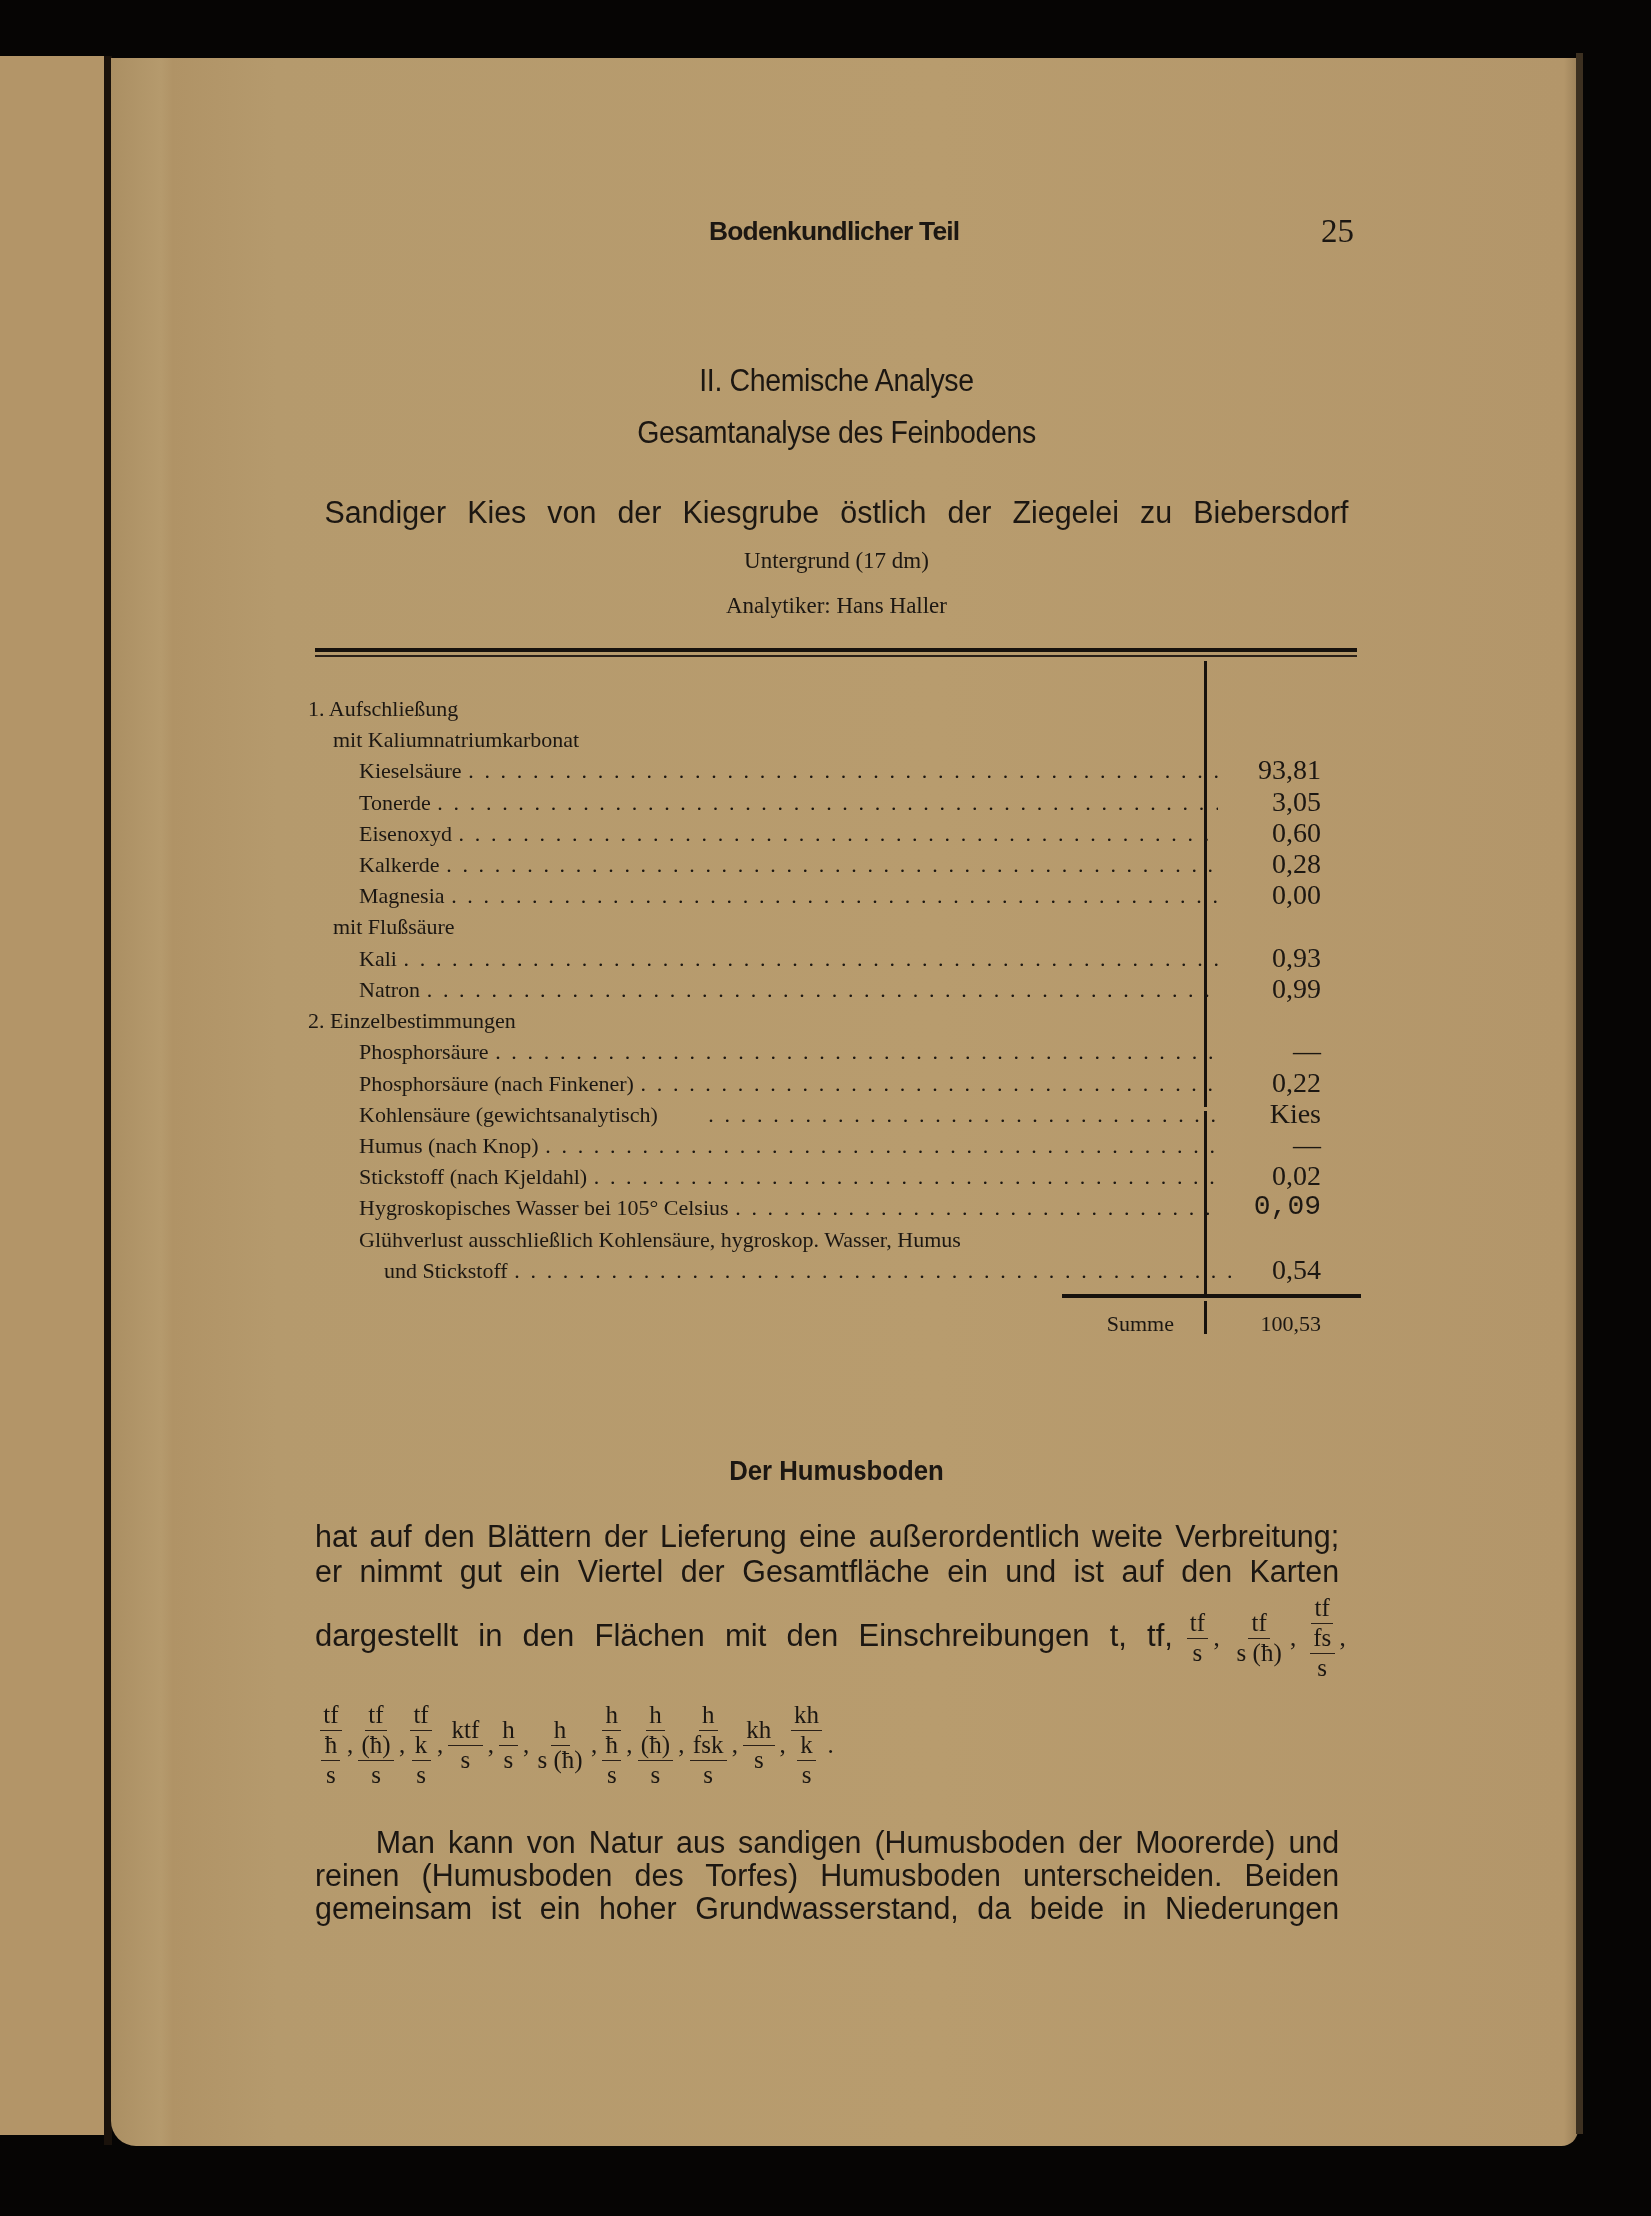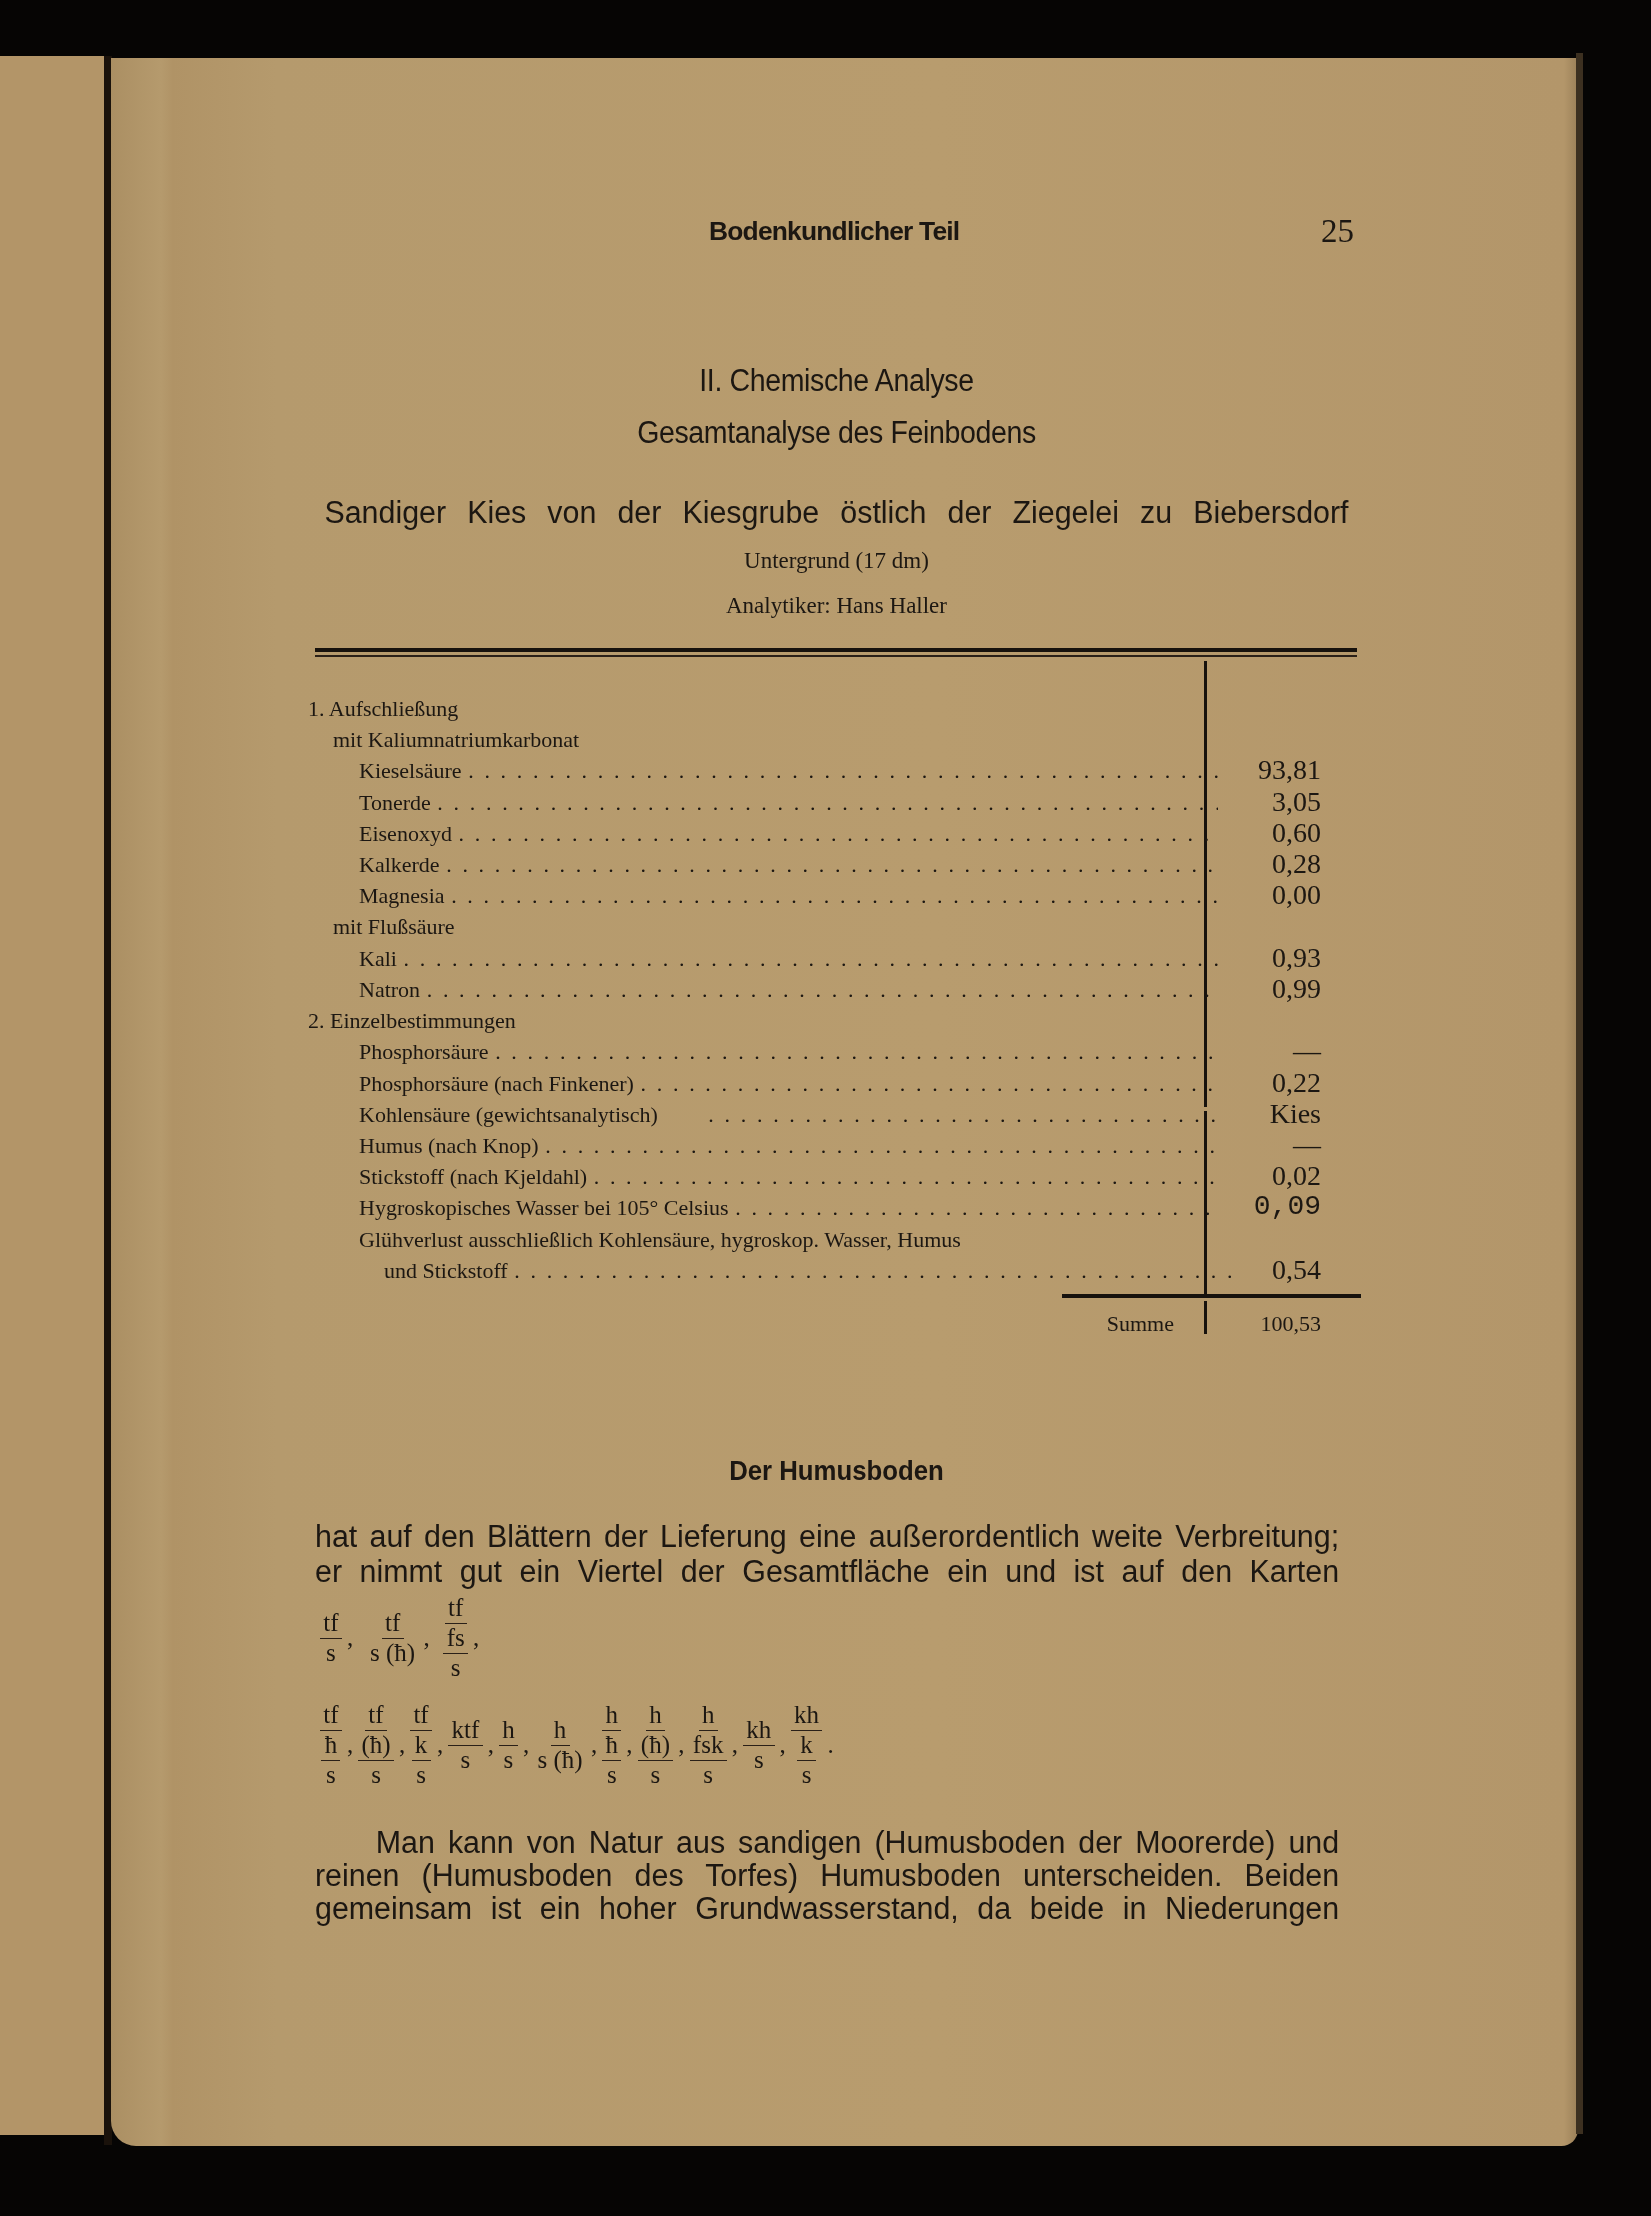--- a/index.html
+++ b/index.html
@@ -222,20 +222,21 @@
     <div class="tval" style="top: 1254px;">0,54</div>
   </div>
 
 <div class="summe-lbl">Summe</div>
 <div class="summe-val">100,53</div>
 
 <div class="h2">Der Humusboden</div>
 <div class="para" style="top:1519px;">hat auf den Blättern der Lieferung eine außerordentlich weite Verbreitung;</div>
 <div class="para" style="top:1554px;">er nimmt gut ein Viertel der Gesamtfläche ein und ist auf den Karten</div>
 <div class="frac-inline" id="frac-inline">
+  <span style="word-spacing:11.6px;">dargestellt in den Flächen mit den Einschreibungen t, tf,</span>
  <span class="fr">
       <span class="num">tf</span>
       <span class="den">s</span>
     </span><span class="sep">,</span> <span class="fr">
       <span class="num">tf</span>
       <span class="den">s (ħ)</span>
     </span><span class="sep">,</span> <span class="fr">
       <span class="num">tf</span>
       <span class="mid">fs</span>
       <span class="den">s</span>

